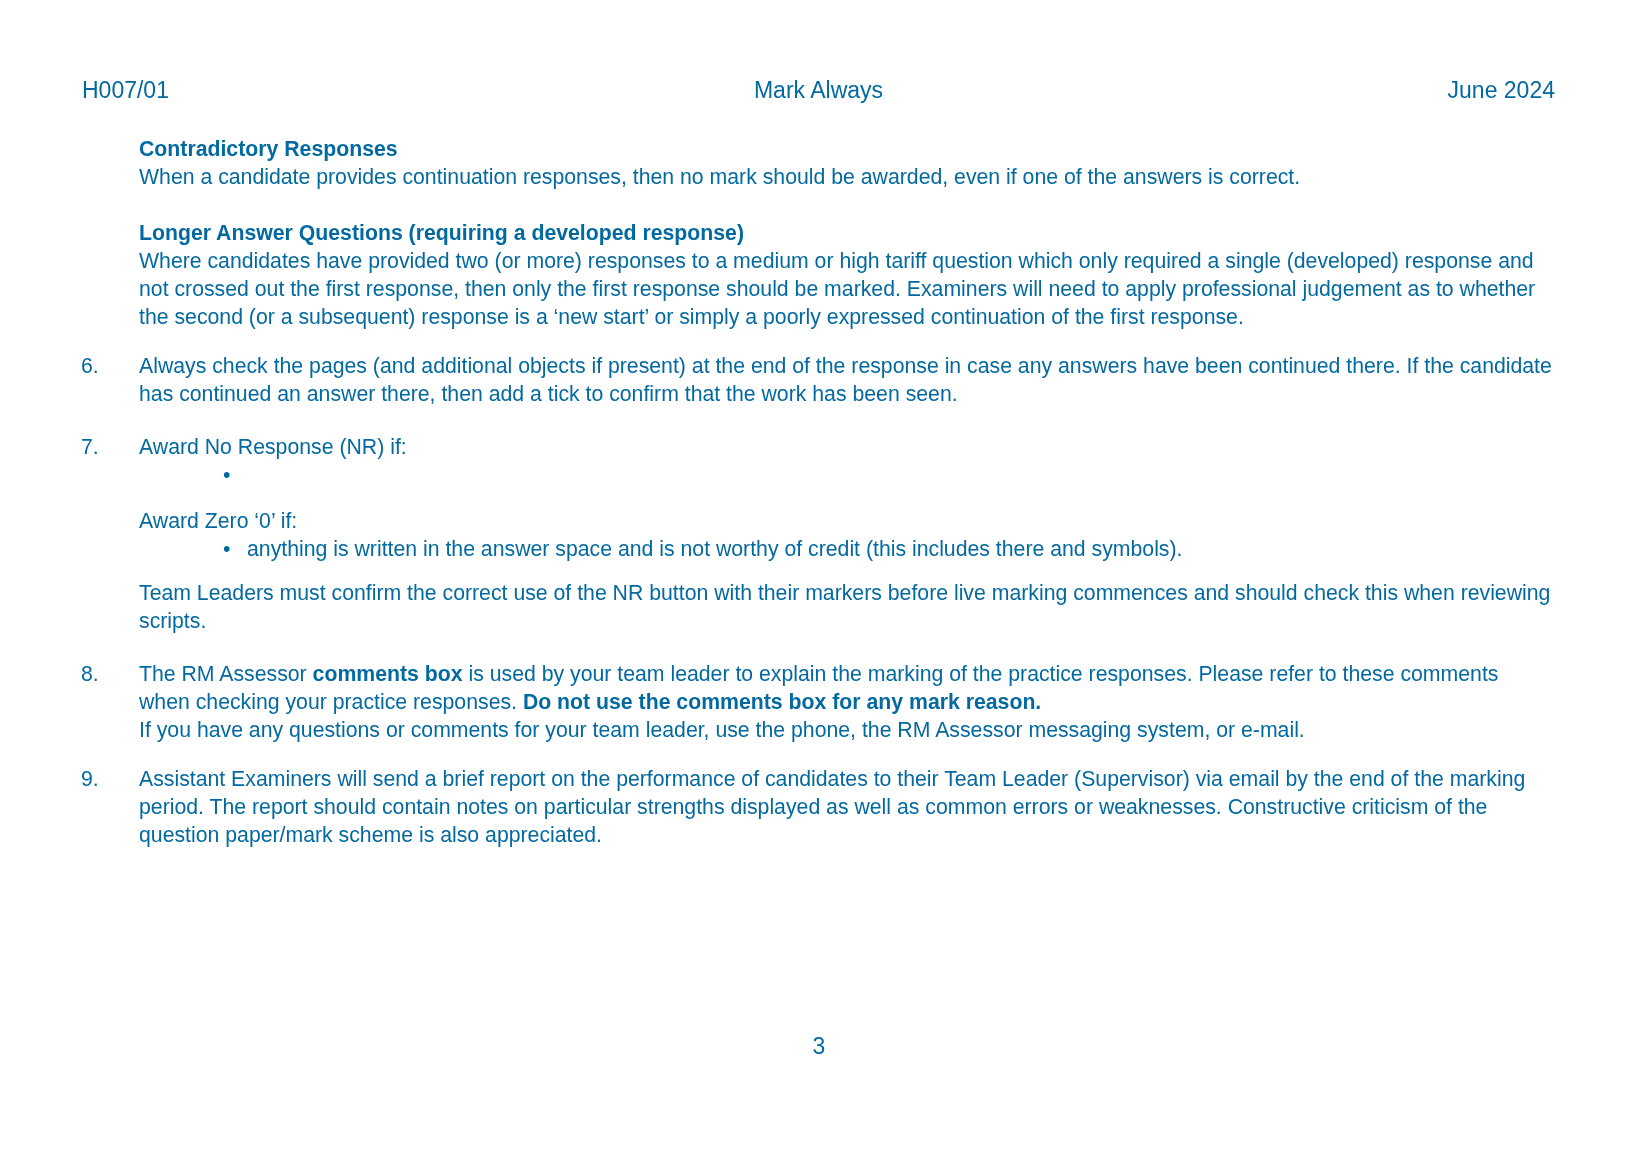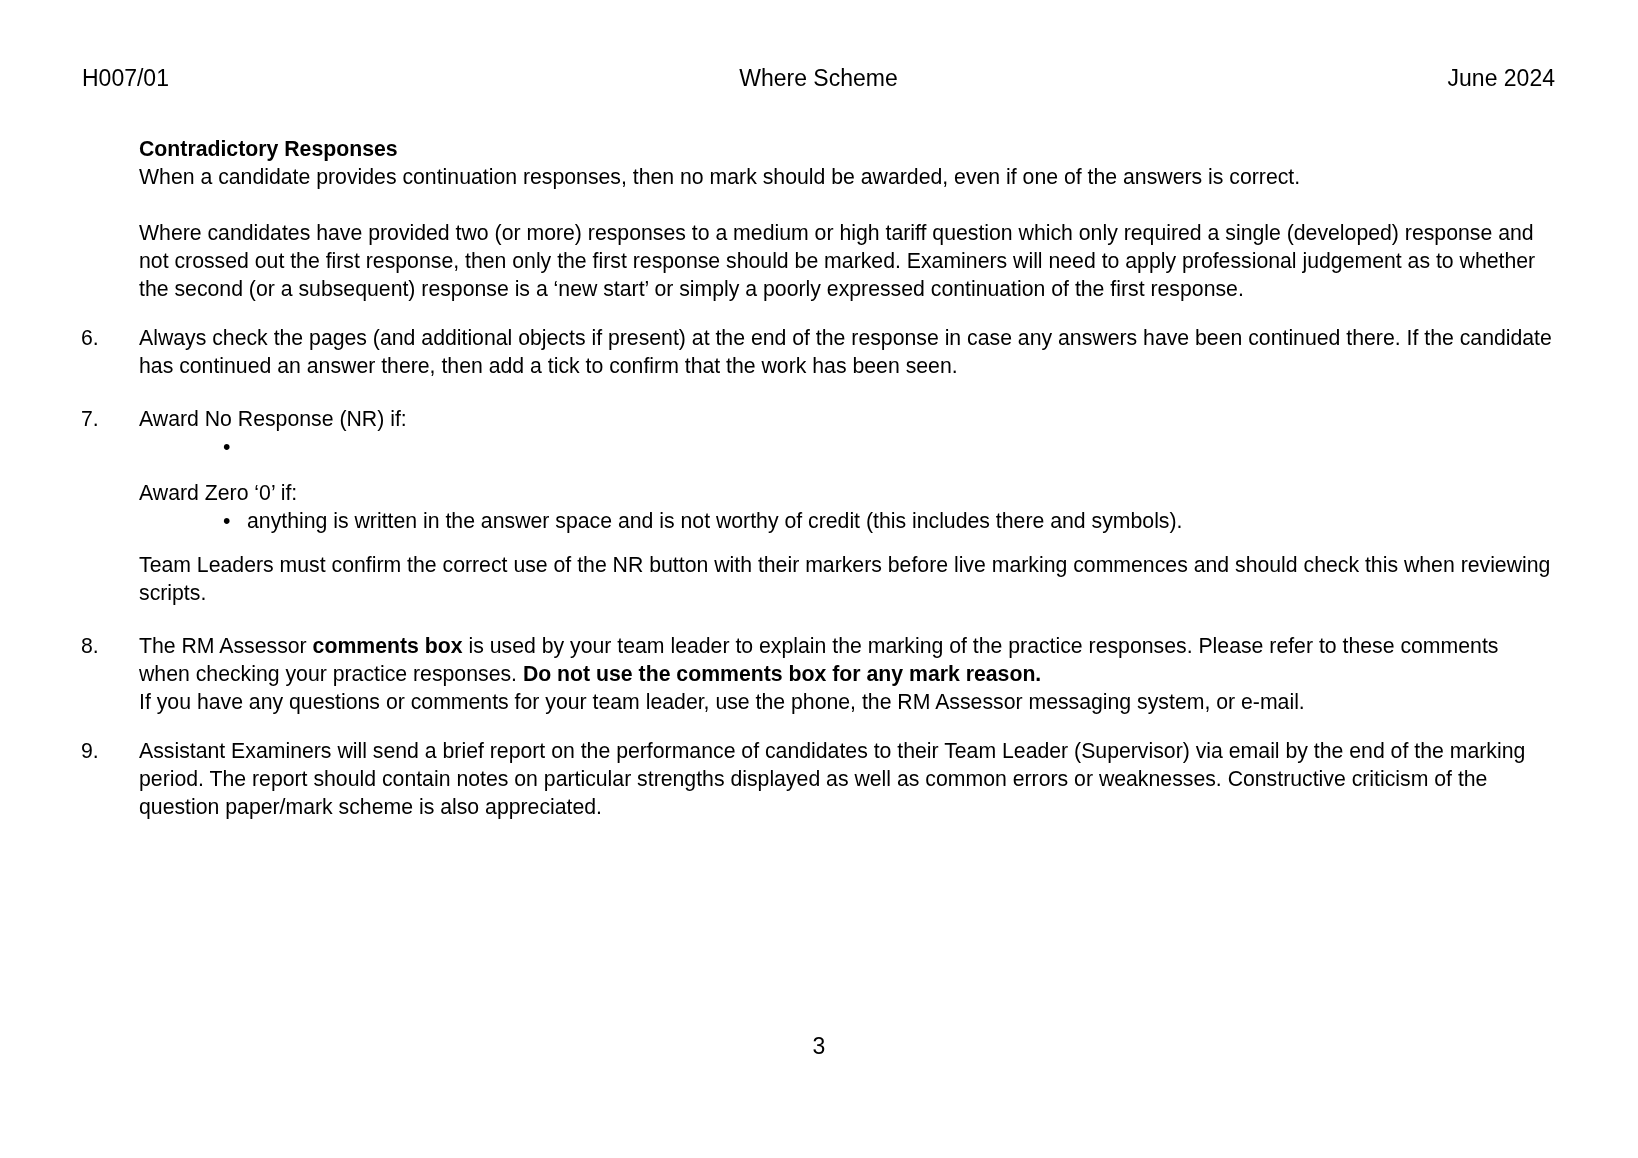--- a/index.html
+++ b/index.html
@@ -1,34 +1,34 @@
 <!DOCTYPE html>
 <html><head>
 <meta charset="utf-8">
 <style>
   * { margin:0; padding:0; box-sizing:border-box; }
   html, body { background:#ffffff; }
   .page {
     position:relative;
     width:1638px; height:1158px;
     background:#ffffff;
-    color:#000000;
+    color:#0369a1;
     font-family:"Liberation Sans","DejaVu Sans",sans-serif;
     font-size:21.25px;
     line-height:28px;
     overflow:hidden;
   }
   .hdr {
     position:absolute; top:64px; left:82px; right:83px;
     display:flex; align-items:baseline;
     font-size:23px; line-height:28px;
   }
   .hdr-left  { flex:1 1 0; text-align:left; }
   .hdr-center{ flex:1 1 0; text-align:center; }
-  .hdr-right { flex:1 1 0; text-align:right; }
+  .hdr-right { flex:1 1 0; text-align:right;margin-top:12px; }
 
   .content { position:absolute; top:92px; left:0; width:100%; display:flow-root; }
 
   .b { font-weight:bold; }
 
   .sub { margin-left:139px; margin-right:83px; }
   .sub-contradictory { margin-top:43px; }
   .sub-longer { margin-top:28px; }
   .sub-heading { font-size:inherit; }
   .para { margin:0; }
@@ -52,32 +52,33 @@
     text-align:center; font-size:23px; line-height:28px;
   }
 </style>
 </head>
 <body>
 
 <div class="page">
 
   <header class="hdr">
     <span class="hdr-left">H007/01</span>
-    <span class="hdr-center">Where Scheme</span>
+    <span class="hdr-center">Mark Always</span>
     <span class="hdr-right">June 2024</span>
   </header>
 
   <main class="content">
 
     <section class="sub sub-contradictory">
       <h3 class="sub-heading"><span class="b">Contradictory Responses</span></h3>
       <p class="para">When a candidate provides continuation responses, then no mark should be awarded, even if one of the answers is correct.</p>
     </section>
 
     <section class="sub sub-longer">
+      <h3 class="sub-heading"><span class="b">Longer Answer Questions</span><span> (requiring a developed response)</span></h3>
       <p class="para">Where candidates have provided two (or more) responses to a medium or high tariff question which only required a single (developed) response and not crossed out the first response, then only the first response should be marked. Examiners will need to apply professional judgement as to whether the second (or a subsequent) response is a ‘new start’ or simply a poorly expressed continuation of the first response.</p>
     </section>
 
     <div class="num-item item-6">
       <span class="num">6.</span>
       <div class="item-body">
         <p class="para">Always check the pages (and additional objects if present) at the end of the response in case any answers have been continued there. If the candidate has continued an answer there, then add a tick to confirm that the work has been seen.</p>
       </div>
     </div>
 

